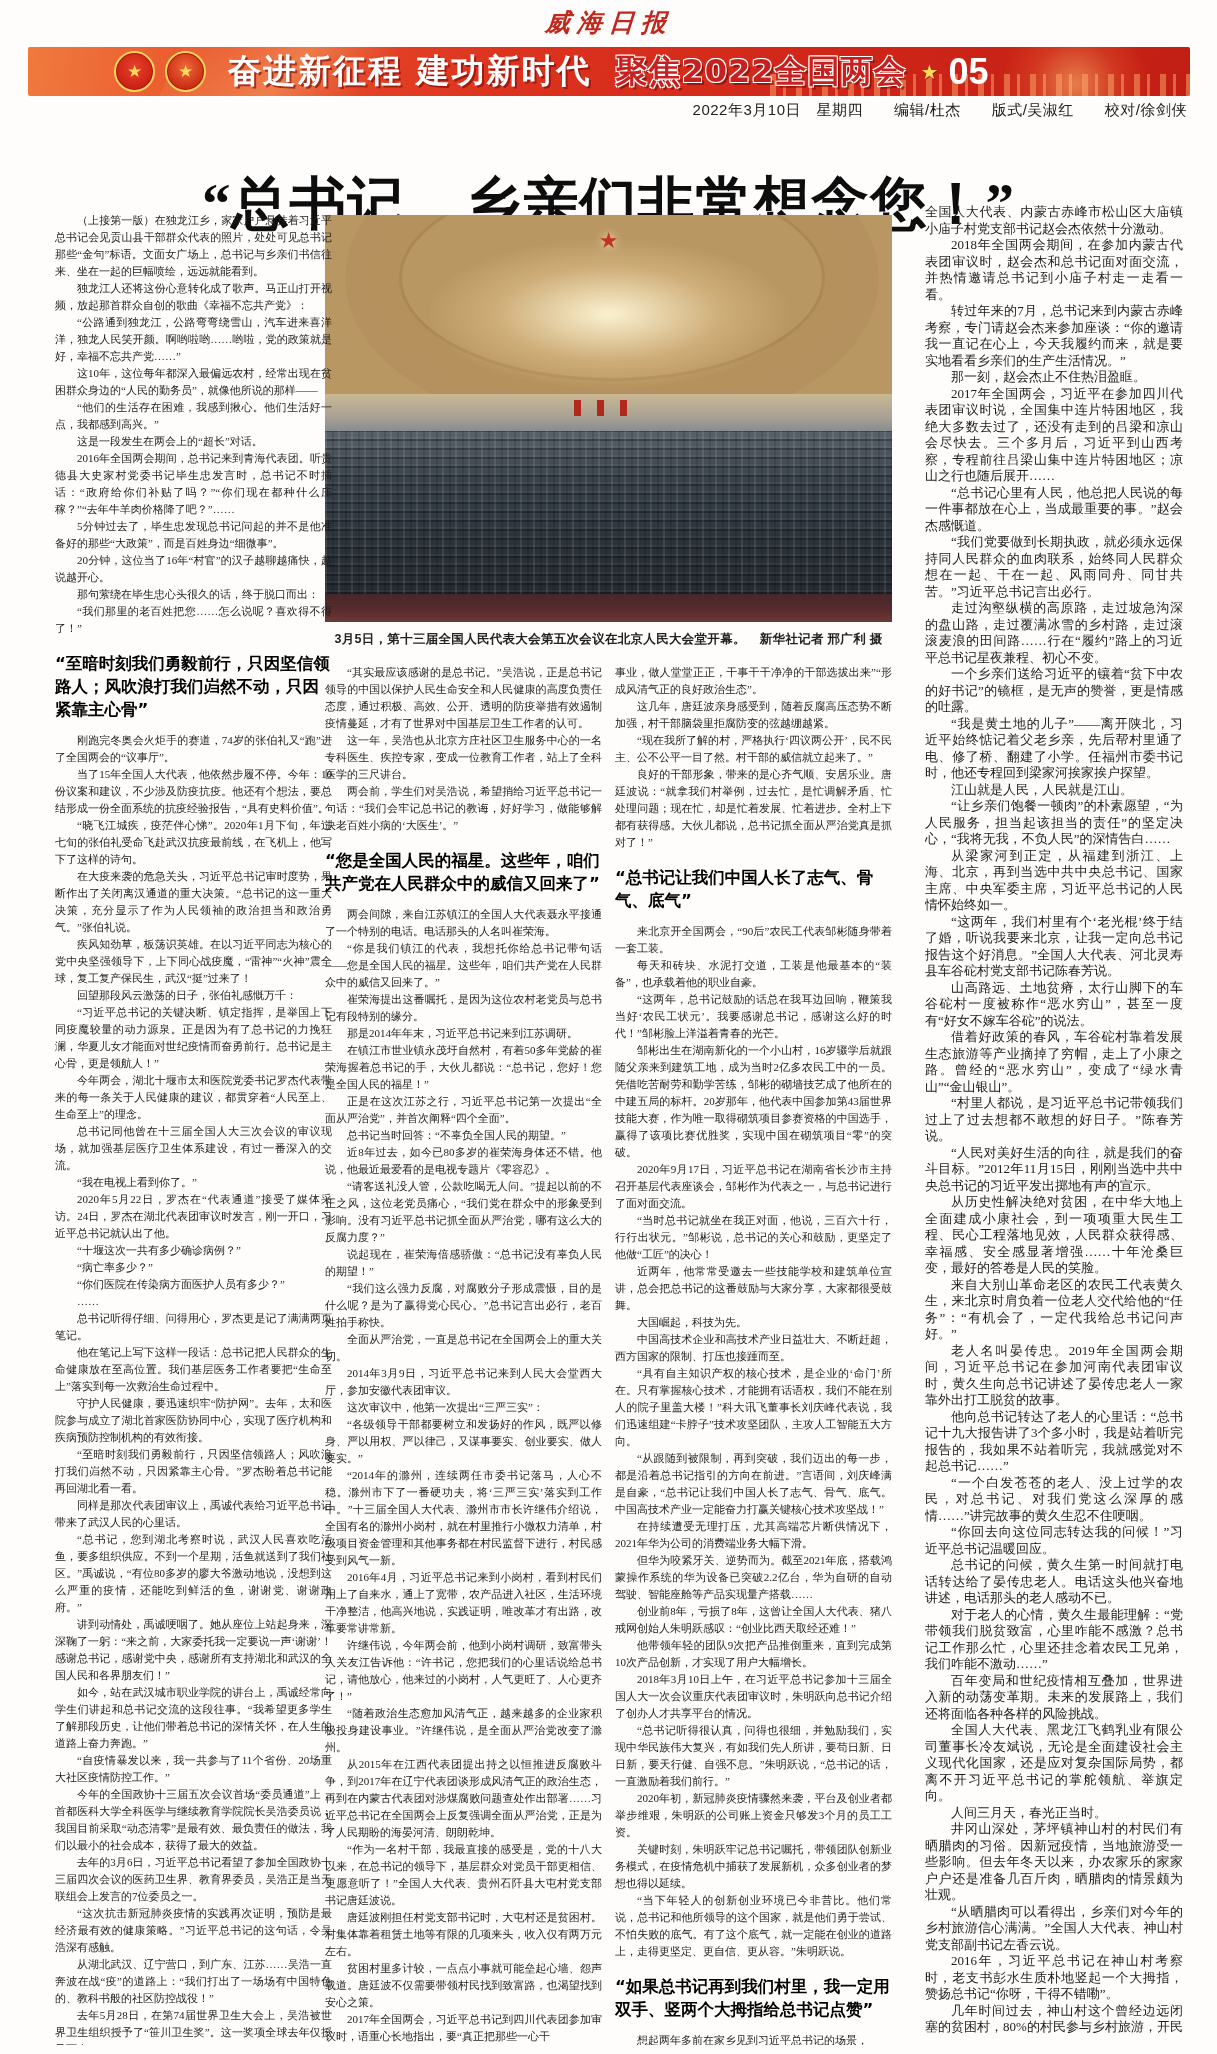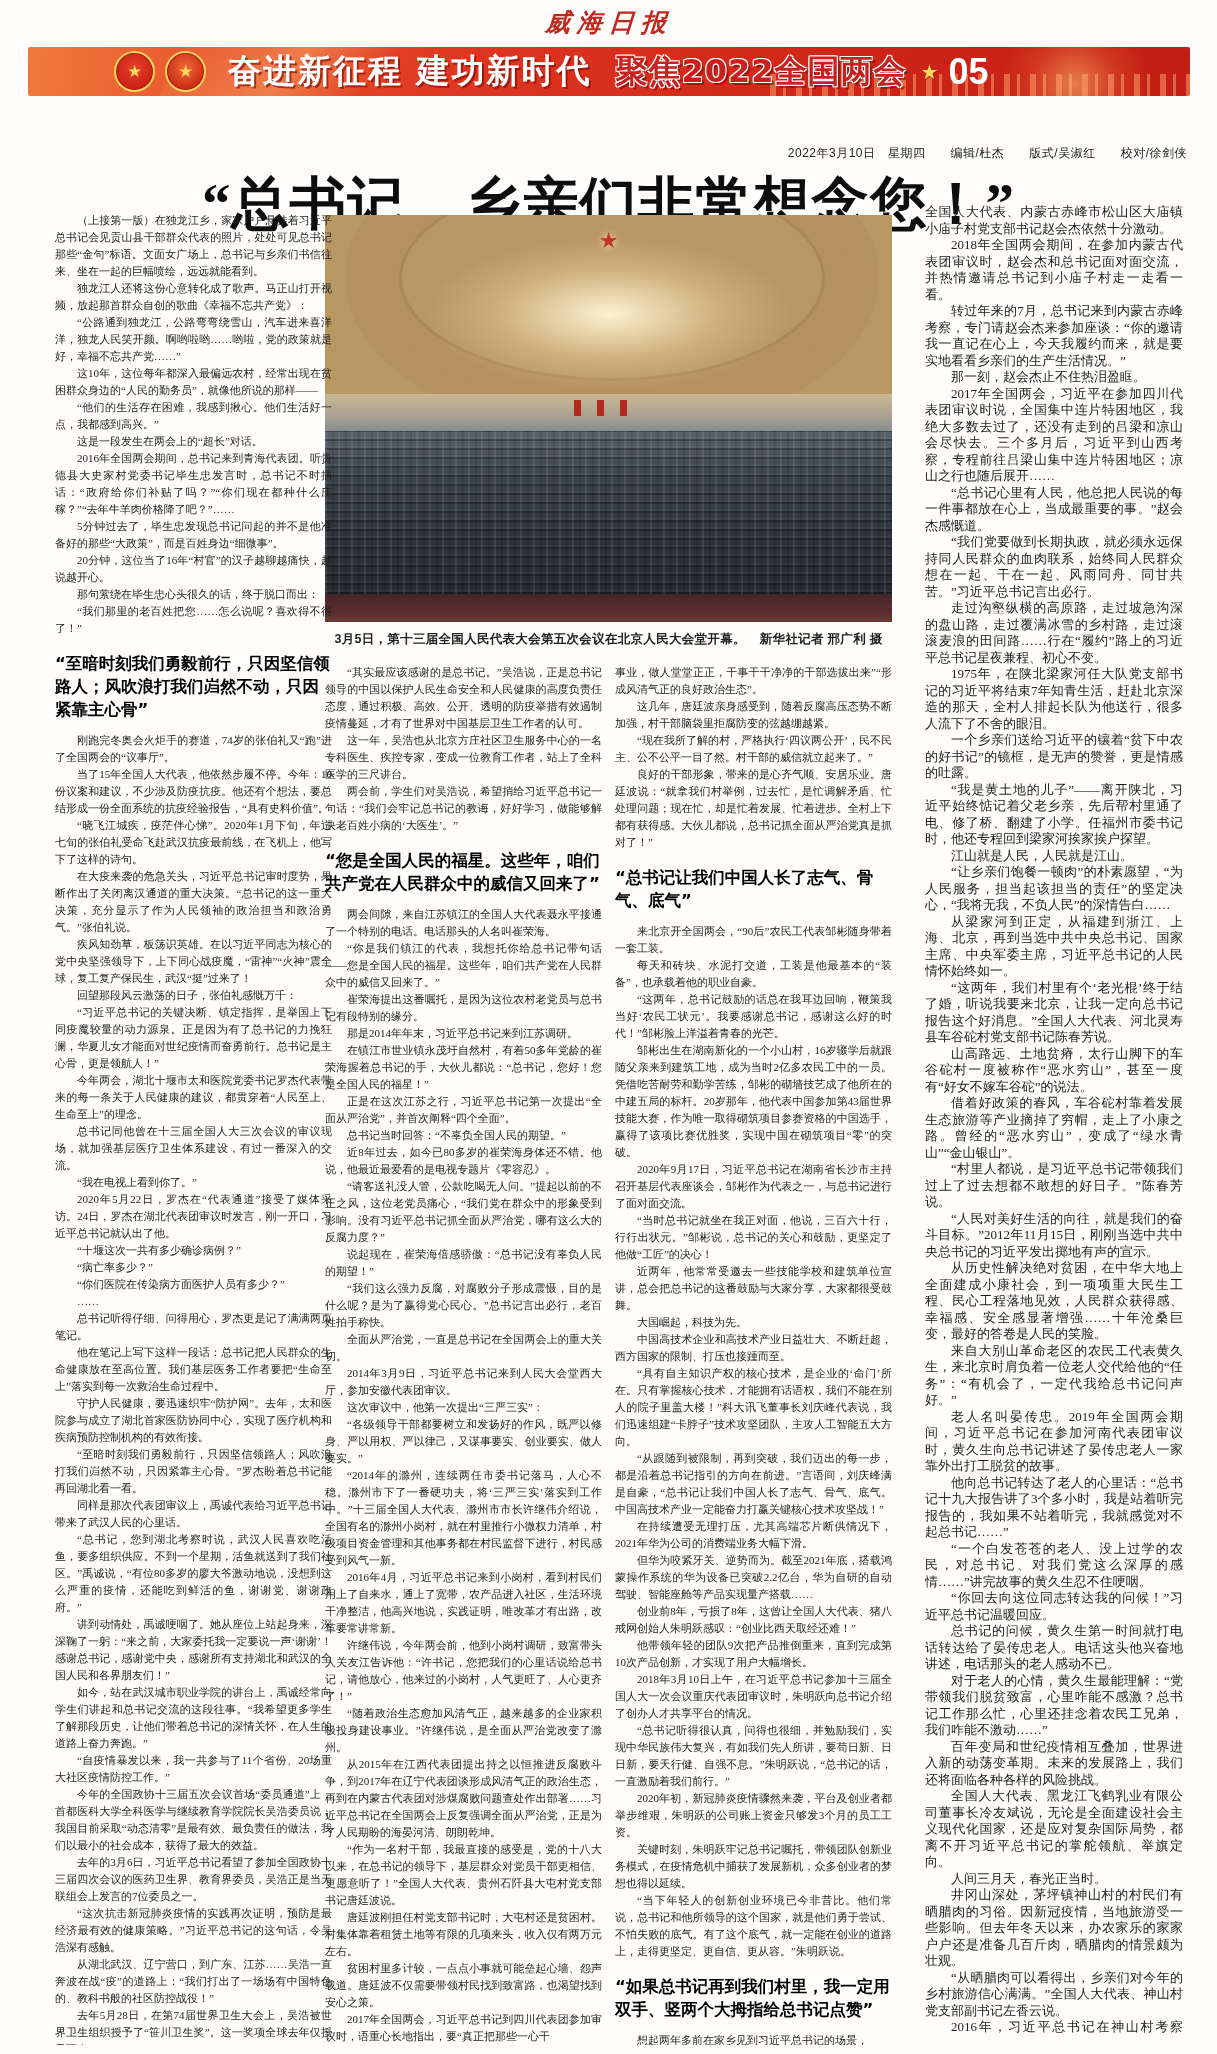--- a/index.html
+++ b/index.html
@@ -28,22 +28,22 @@
   .slogan{margin-left:22px;font-family:"DejaVu Sans",sans-serif;font-weight:800;font-size:33px;letter-spacing:2px;
         color:#ffffff;text-shadow:2px 2px 0 rgba(130,10,5,.65);white-space:nowrap;position:relative;z-index:2;}
   .focus{margin-left:24px;font-family:"DejaVu Sans",sans-serif;font-weight:800;font-size:32px;letter-spacing:1px;
         color:#c81f1f;white-space:nowrap;position:relative;z-index:2;
         text-shadow:-1px -1px 0 #fff,1px -1px 0 #fff,-1px 1px 0 #fff,1px 1px 0 #fff,3px 3px 0 rgba(120,10,5,.6);}
   .banner-star{margin-left:14px;color:#ffd95e;font-size:20px;position:relative;z-index:2;font-family:"DejaVu Sans",sans-serif;
         text-shadow:1px 1px 0 rgba(120,10,5,.6);}
   .page-num{margin-left:10px;margin-right:16px;font-family:"Liberation Sans",sans-serif;font-weight:700;font-size:36px;
         color:#ffffff;position:relative;z-index:2;}
   
-  .dateline{position:absolute;top:101px;right:30px;font-family:"Liberation Sans",sans-serif;font-size:12px;
-        color:#222;letter-spacing:.5px;margin-top:44px;}
+  .dateline{position:absolute;top:101px;right:30px;font-family:"Liberation Sans",sans-serif;font-size:15px;
+        color:#222;letter-spacing:.5px;}
   
   .headline{position:absolute;top:128px;left:0;width:100%;text-align:center;font-weight:700;font-size:57px;
         letter-spacing:1px;color:#0d0d0d;font-family:"Liberation Serif","DejaVu Serif",serif;}
   
   .photo{position:absolute;left:325px;top:215px;width:567px;height:407px;overflow:hidden;background:#b99763;}
   .ph-ceiling{position:absolute;left:0;top:0;width:100%;height:46%;
         background:linear-gradient(180deg,#a8membr 0%,#b3915c 0%,#d7bd8d 30%,#e7d7ae 55%,#cdb386 80%,#bba177 100%);}
   .ph-glow{position:absolute;left:50%;top:6%;width:360px;height:150px;margin-left:-180px;border-radius:50%;
         background:radial-gradient(ellipse at center,rgba(255,246,214,.95) 0%,rgba(235,205,150,.4) 45%,rgba(235,205,150,0) 72%);}
   .ph-star{position:absolute;left:50%;top:13px;transform:translateX(-50%);color:#c23324;font-size:22px;
@@ -224,21 +224,20 @@
     </div>
   <div class="col col-4">
       <p class="para cont">全国人大代表、内蒙古赤峰市松山区大庙镇小庙子村党支部书记赵会杰依然十分激动。</p>
       <p class="para">2018年全国两会期间，在参加内蒙古代表团审议时，赵会杰和总书记面对面交流，并热情邀请总书记到小庙子村走一走看一看。</p>
       <p class="para">转过年来的7月，总书记来到内蒙古赤峰考察，专门请赵会杰来参加座谈：“你的邀请我一直记在心上，今天我履约而来，就是要实地看看乡亲们的生产生活情况。”</p>
       <p class="para">那一刻，赵会杰止不住热泪盈眶。</p>
       <p class="para">2017年全国两会，习近平在参加四川代表团审议时说，全国集中连片特困地区，我绝大多数去过了，还没有走到的吕梁和凉山会尽快去。三个多月后，习近平到山西考察，专程前往吕梁山集中连片特困地区；凉山之行也随后展开……</p>
       <p class="para">“总书记心里有人民，他总把人民说的每一件事都放在心上，当成最重要的事。”赵会杰感慨道。</p>
       <p class="para">“我们党要做到长期执政，就必须永远保持同人民群众的血肉联系，始终同人民群众想在一起、干在一起、风雨同舟、同甘共苦。”习近平总书记言出必行。</p>
       <p class="para">走过沟壑纵横的高原路，走过坡急沟深的盘山路，走过覆满冰雪的乡村路，走过滚滚麦浪的田间路……行在“履约”路上的习近平总书记星夜兼程、初心不变。</p>
-      <p class="para">1975年，在陕北梁家河任大队党支部书记的习近平将结束7年知青生活，赶赴北京深造的那天，全村人排起长队为他送行，很多人流下了不舍的眼泪。</p>
       <p class="para">一个乡亲们送给习近平的镶着“贫下中农的好书记”的镜框，是无声的赞誉，更是情感的吐露。</p>
       <p class="para">“我是黄土地的儿子”——离开陕北，习近平始终惦记着父老乡亲，先后帮村里通了电、修了桥、翻建了小学。任福州市委书记时，他还专程回到梁家河挨家挨户探望。</p>
       <p class="para">江山就是人民，人民就是江山。</p>
       <p class="para">“让乡亲们饱餐一顿肉”的朴素愿望，“为人民服务，担当起该担当的责任”的坚定决心，“我将无我，不负人民”的深情告白……</p>
       <p class="para">从梁家河到正定，从福建到浙江、上海、北京，再到当选中共中央总书记、国家主席、中央军委主席，习近平总书记的人民情怀始终如一。</p>
       <p class="para">“这两年，我们村里有个‘老光棍’终于结了婚，听说我要来北京，让我一定向总书记报告这个好消息。”全国人大代表、河北灵寿县车谷砣村党支部书记陈春芳说。</p>
       <p class="para">山高路远、土地贫瘠，太行山脚下的车谷砣村一度被称作“恶水穷山”，甚至一度有“好女不嫁车谷砣”的说法。</p>
       <p class="para">借着好政策的春风，车谷砣村靠着发展生态旅游等产业摘掉了穷帽，走上了小康之路。曾经的“恶水穷山”，变成了“绿水青山”“金山银山”。</p>
       <p class="para">“村里人都说，是习近平总书记带领我们过上了过去想都不敢想的好日子。”陈春芳说。</p>
       <p class="para">“人民对美好生活的向往，就是我们的奋斗目标。”2012年11月15日，刚刚当选中共中央总书记的习近平发出掷地有声的宣示。</p>

